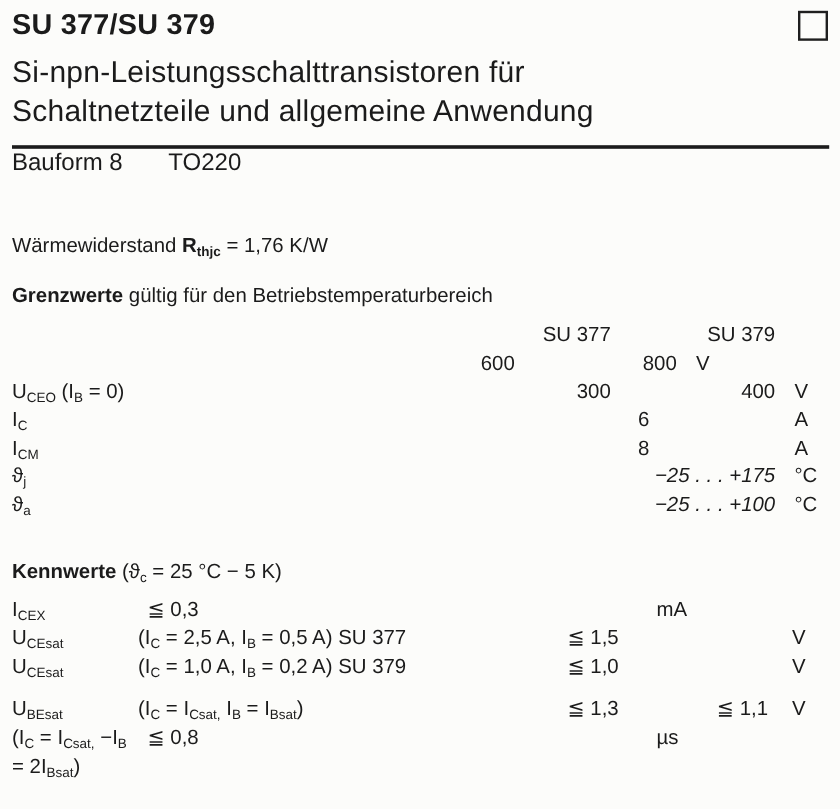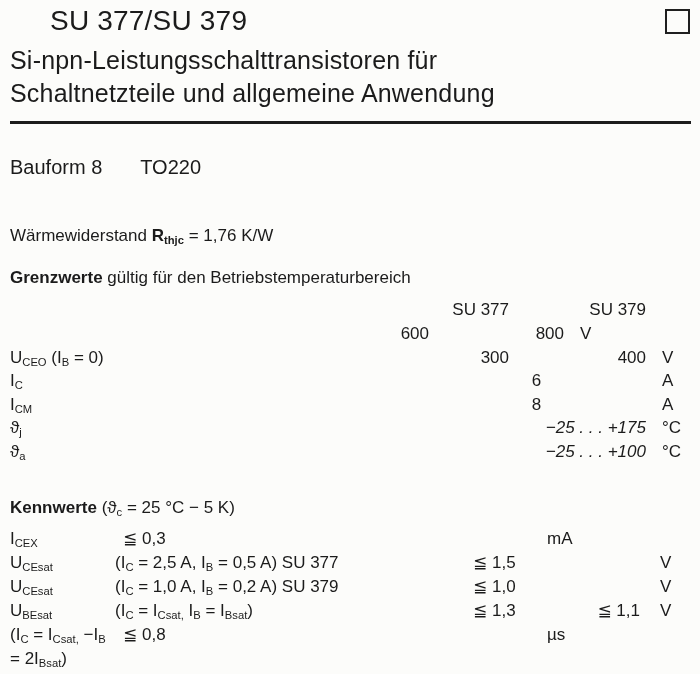--- a/index.html
+++ b/index.html
@@ -10,27 +10,27 @@
     color:#1b1b1b;
     font-family:"Liberation Sans","DejaVu Sans",sans-serif;
     padding:0 9px 0 10px;
     overflow:hidden;
     -webkit-font-smoothing:antialiased;
   }
   sub{font-size:0.66em;vertical-align:-0.30em;line-height:0;}
 
   
   .header-row{display:flex;justify-content:space-between;align-items:flex-start;margin-top:5px;}
-  .doc-title{font-size:28px;font-weight:400;letter-spacing:0.2px;line-height:32px;margin-left:40px;}
+  .doc-title{font-size:24px;font-weight:700;letter-spacing:0.2px;line-height:32px;}
   .corner-box{width:21px;height:21px;border:2.5px solid #1f1f1f;margin-top:4px;margin-right:1px;}
   .subtitle{font-size:25px;font-weight:400;line-height:33px;margin-top:7px;letter-spacing:0.2px;}
   .rule{height:3px;background:#1c1c1c;margin-top:11px;}
 
   
-  .bauform-row{margin-top:31px;font-size:20px;line-height:24px;}
+  .bauform-row{font-size:20px;line-height:24px;}
   .bauform-row .pkg{margin-left:38px;}
 
   
   .thermal-row{margin-top:46px;font-size:17px;line-height:21px;}
   .thermal-row .sym{font-weight:700;}
 
   
   .sect-head{font-size:17px;line-height:20px;}
   .sect-head .b{font-weight:700;}
   .grenz-head{margin-top:22px;}
@@ -43,21 +43,21 @@
   .g-c377,.g-c379{text-align:right;}
   .g-shared{text-align:center;}
   .g-range{text-align:right;font-style:italic;}
   .g-unit{text-align:left;padding-left:16px;}
   .g-colhead{line-height:24px;}
 
   
   .k-table{margin-top:9px;font-size:17px;}
   .k-row{display:grid;grid-template-columns:105px 350px 62px 113px 51px;line-height:24px;align-items:baseline;}
   .k-lim1{padding-left:8px;}
-  .k-lim2{text-align:right;}
+  .k-lim2{text-align:right;margin-top:11px;}
   .k-unit{padding-left:20px;}
 </style>
 </head>
 <body>
 
 <div class="header-row">
   <div class="doc-title">SU 377/SU 379</div>
   <div class="corner-box"></div>
 </div>
 

